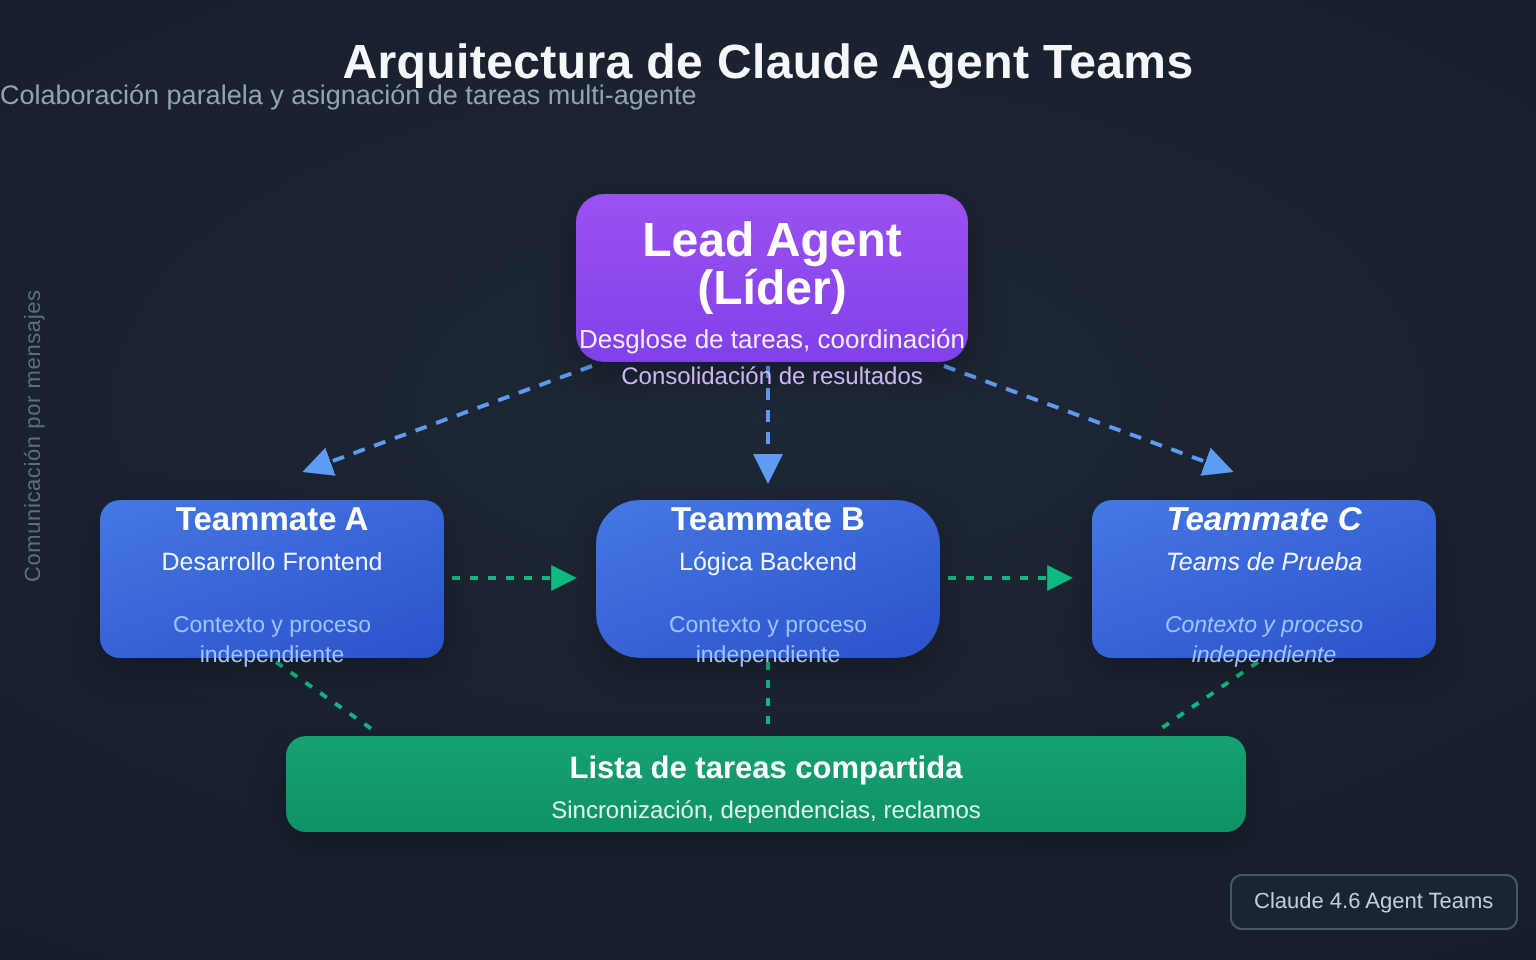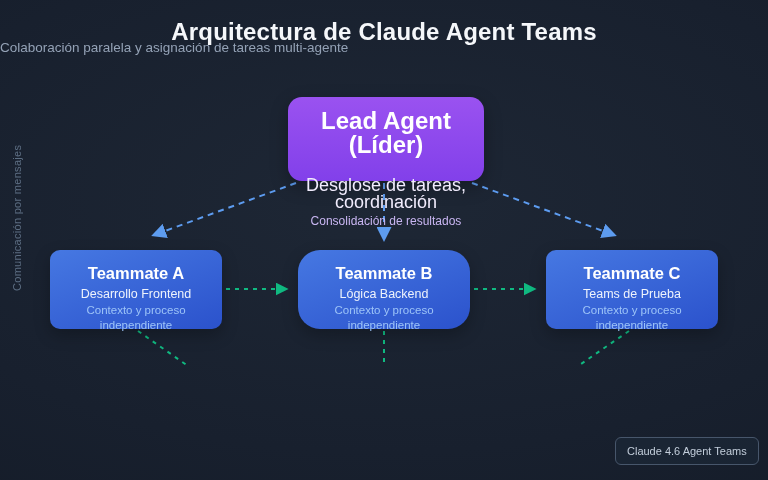--- a/index.html
+++ b/index.html
@@ -31,34 +31,34 @@
   }
   svg.connectors { position: absolute; left: 0; top: 0; }
   .node { position: absolute; text-align: center; color: #fff; }
   .node-lead {
     left: 288px; top: 97px; width: 196px; height: 84px;
     border-radius: 14px; padding-top: 12px;
     background: linear-gradient(180deg, #9a52f0 0%, #8240ea 100%);
     box-shadow: 0 6px 18px rgba(0,0,0,0.28);
   }
   .node-lead .node-title { font-size: 24px; font-weight: 700; line-height: 24px; }
-  .node-lead .node-line1 { font-size: 18px; color: #f1ecfd; line-height: 17px; margin-top: 20px; }
+  .node-lead .node-line1 { font-size: 13px; color: #f1ecfd; line-height: 17px; margin-top: 4px; }
   .node-lead .node-line2 { font-size: 12px; color: #c9b6f2; line-height: 16px; margin-top: 2px; }
   .node-teammate {
     top: 250px; width: 172px; height: 79px;
-    border-radius: 10px; padding-top: 13px;
+    border-radius: 10px; 
     background: linear-gradient(160deg, #4678e2 0%, #2b52cc 100%);
     box-shadow: 0 6px 16px rgba(0,0,0,0.25);
   }
   .node-teammate-a { left: 50px; }
   .node-teammate-b { left: 298px; border-radius: 22px; }
-  .node-teammate-c { left: 546px; }
+  .node-teammate-c { left: 546px; font-style: italic; }
   .node-teammate .node-title { font-size: 16.5px; font-weight: 700; line-height: 20px; }
   .node-teammate .node-role { font-size: 12.5px; color: #eef3fc; line-height: 17px; margin-top: 3px; }
-  .node-teammate .node-note { font-size: 11.5px; color: #9dc4f8; line-height: 15px; margin-top: 0; }
+  .node-teammate .node-note { font-size: 11.5px; color: #9dc4f8; line-height: 15px; margin-top: 16px; }
   .node-tasklist {
     left: 143px; top: 368px; width: 480px; height: 48px;
     border-radius: 10px; padding-top: 7px;
     background: linear-gradient(180deg, #15a273 0%, #0f9166 100%);
     box-shadow: 0 6px 16px rgba(0,0,0,0.25);
   }
   .node-tasklist .node-title { font-size: 15.5px; font-weight: 700; line-height: 20px; }
   .node-tasklist .node-line1 { font-size: 12px; color: #dbf4ea; line-height: 16px; margin-top: 2px; }
   .badge {
     position: absolute; left: 615px; top: 437px;
@@ -113,16 +113,20 @@
     <div class="node-role">Lógica Backend</div>
     <div class="node-note">Contexto y proceso independiente</div>
   </div>
 
   <div class="node node-teammate node-teammate-c">
     <div class="node-title">Teammate C</div>
     <div class="node-role">Teams de Prueba</div>
     <div class="node-note">Contexto y proceso independiente</div>
   </div>
 
+  <div class="node node-tasklist">
+    <div class="node-title">Lista de tareas compartida</div>
+    <div class="node-line1">Sincronización, dependencias, reclamos</div>
+  </div>
 
   <div class="badge">Claude 4.6 Agent Teams</div>
 
 </div>
 
 </body></html>

